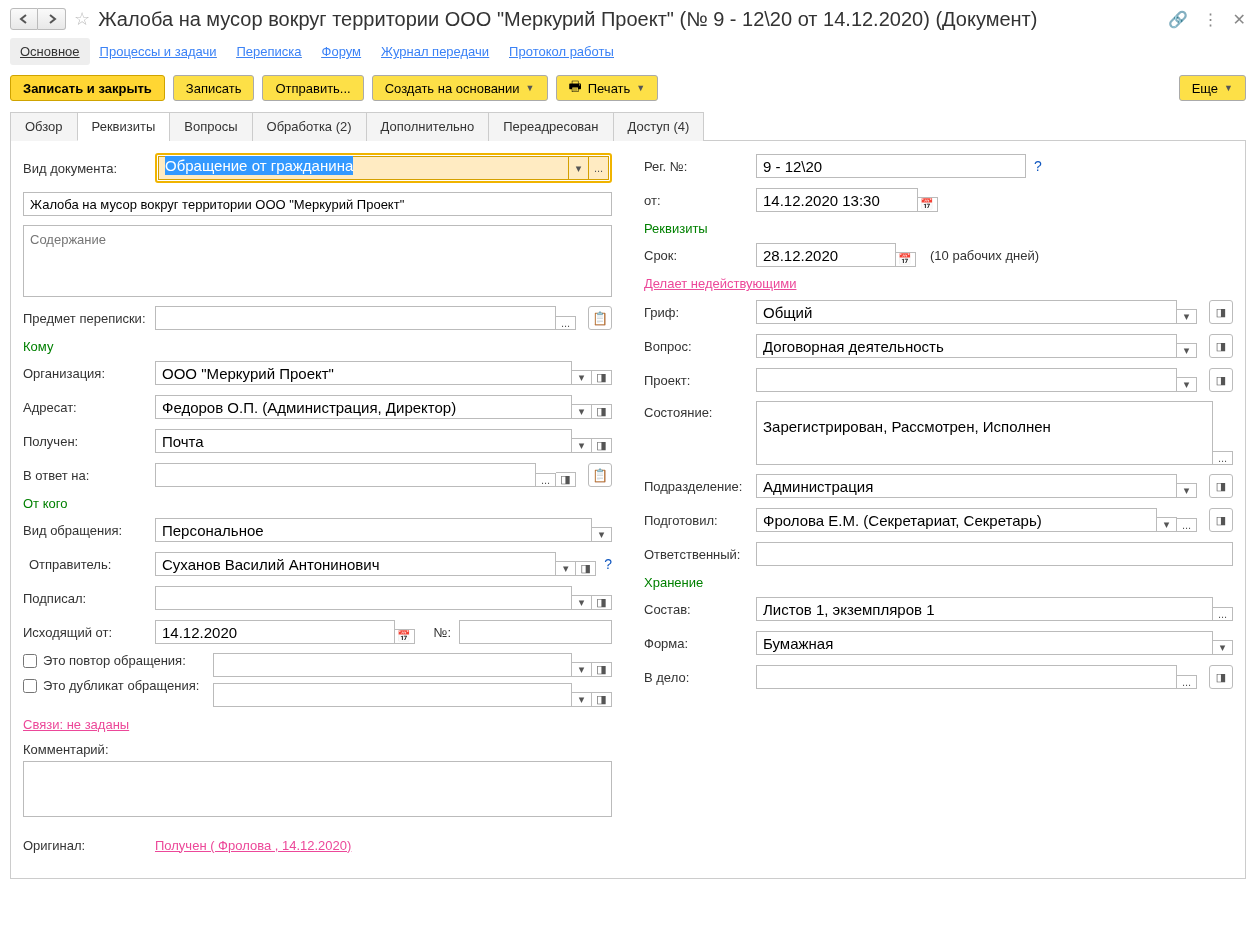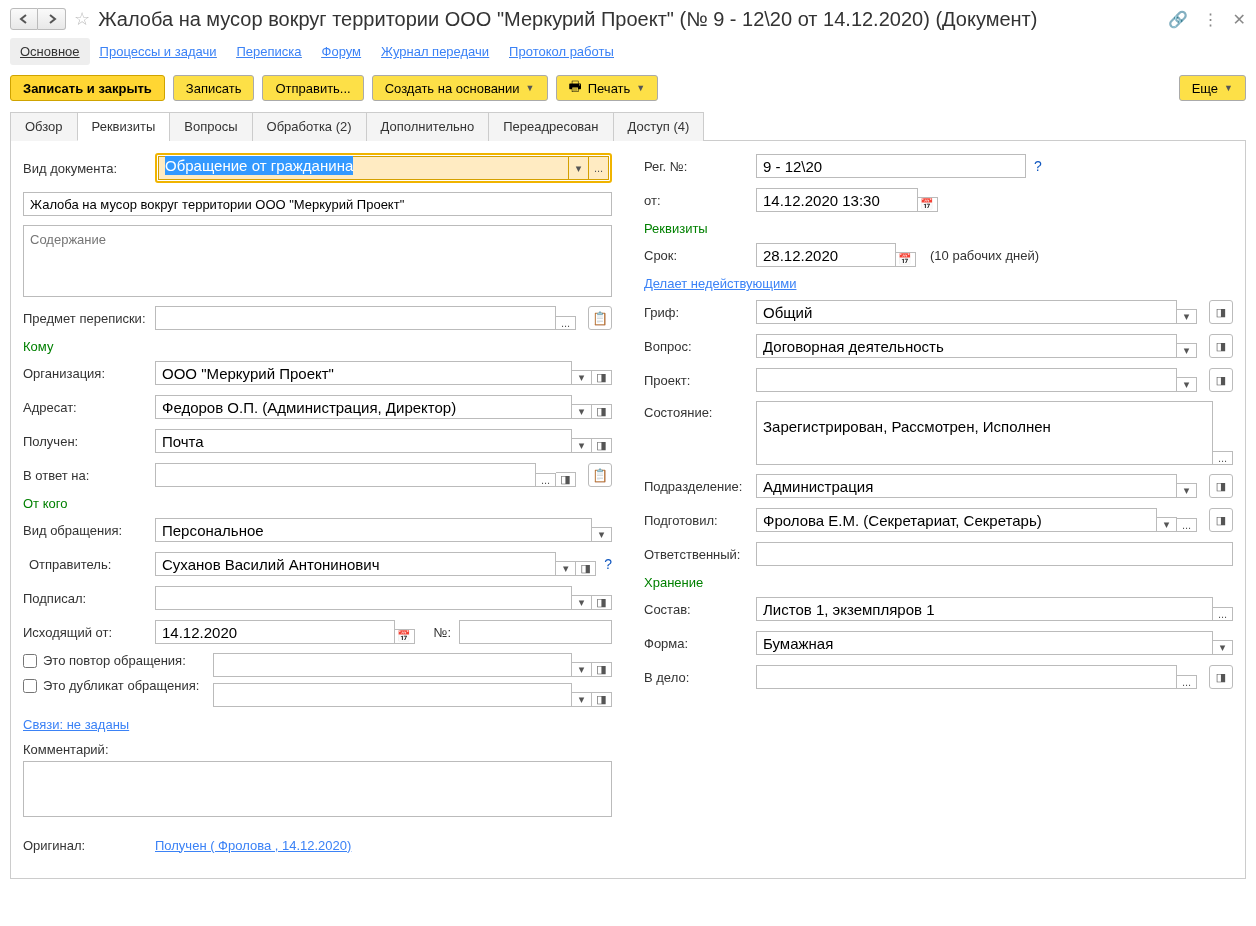--- a/index.html
+++ b/index.html
@@ -52,21 +52,21 @@
 .icon-copy { font-size: 13px; }
 
 .hl-field { border: 2px solid #f0b400; border-radius: 3px; padding: 1px; display: flex; flex: 1; }
 .hl-field .input { background: #ffebc2; border: 1px solid #d4a000; }
 .hl-field .input .sel { background: #3399ff; color: #fff; padding: 1px 0; }
 .hl-field .mini-btn { background: #ffebc2; border-color: #d4a000; }
 
 .full-input { width: 100%; height: 24px; border: 1px solid #bbb; padding: 0 6px; font-size: 13px; }
 .content-area { width: 100%; height: 72px; border: 1px solid #bbb; padding: 6px; color: #aaa; font-size: 13px; resize: none; font-family: inherit; }
 
-.link { color: #3b82f6; text-decoration: underline; cursor: pointer; }
+.link { color: #ec4899; text-decoration: underline; cursor: pointer; }
 .help-q { color: #1258c0; font-size: 14px; cursor: pointer; }
 
 .checkbox-row { display: flex; align-items: center; gap: 6px; margin-bottom: 6px; }
 .checkbox-row input { width: 14px; height: 14px; }
 
 .note { color: #333; margin-left: 6px; }
 
 .comment-box { width: 100%; height: 56px; border: 1px solid #bbb; resize: none; padding: 6px; font-family: inherit; }
 
 .col-r .label-r { width: 104px; }

